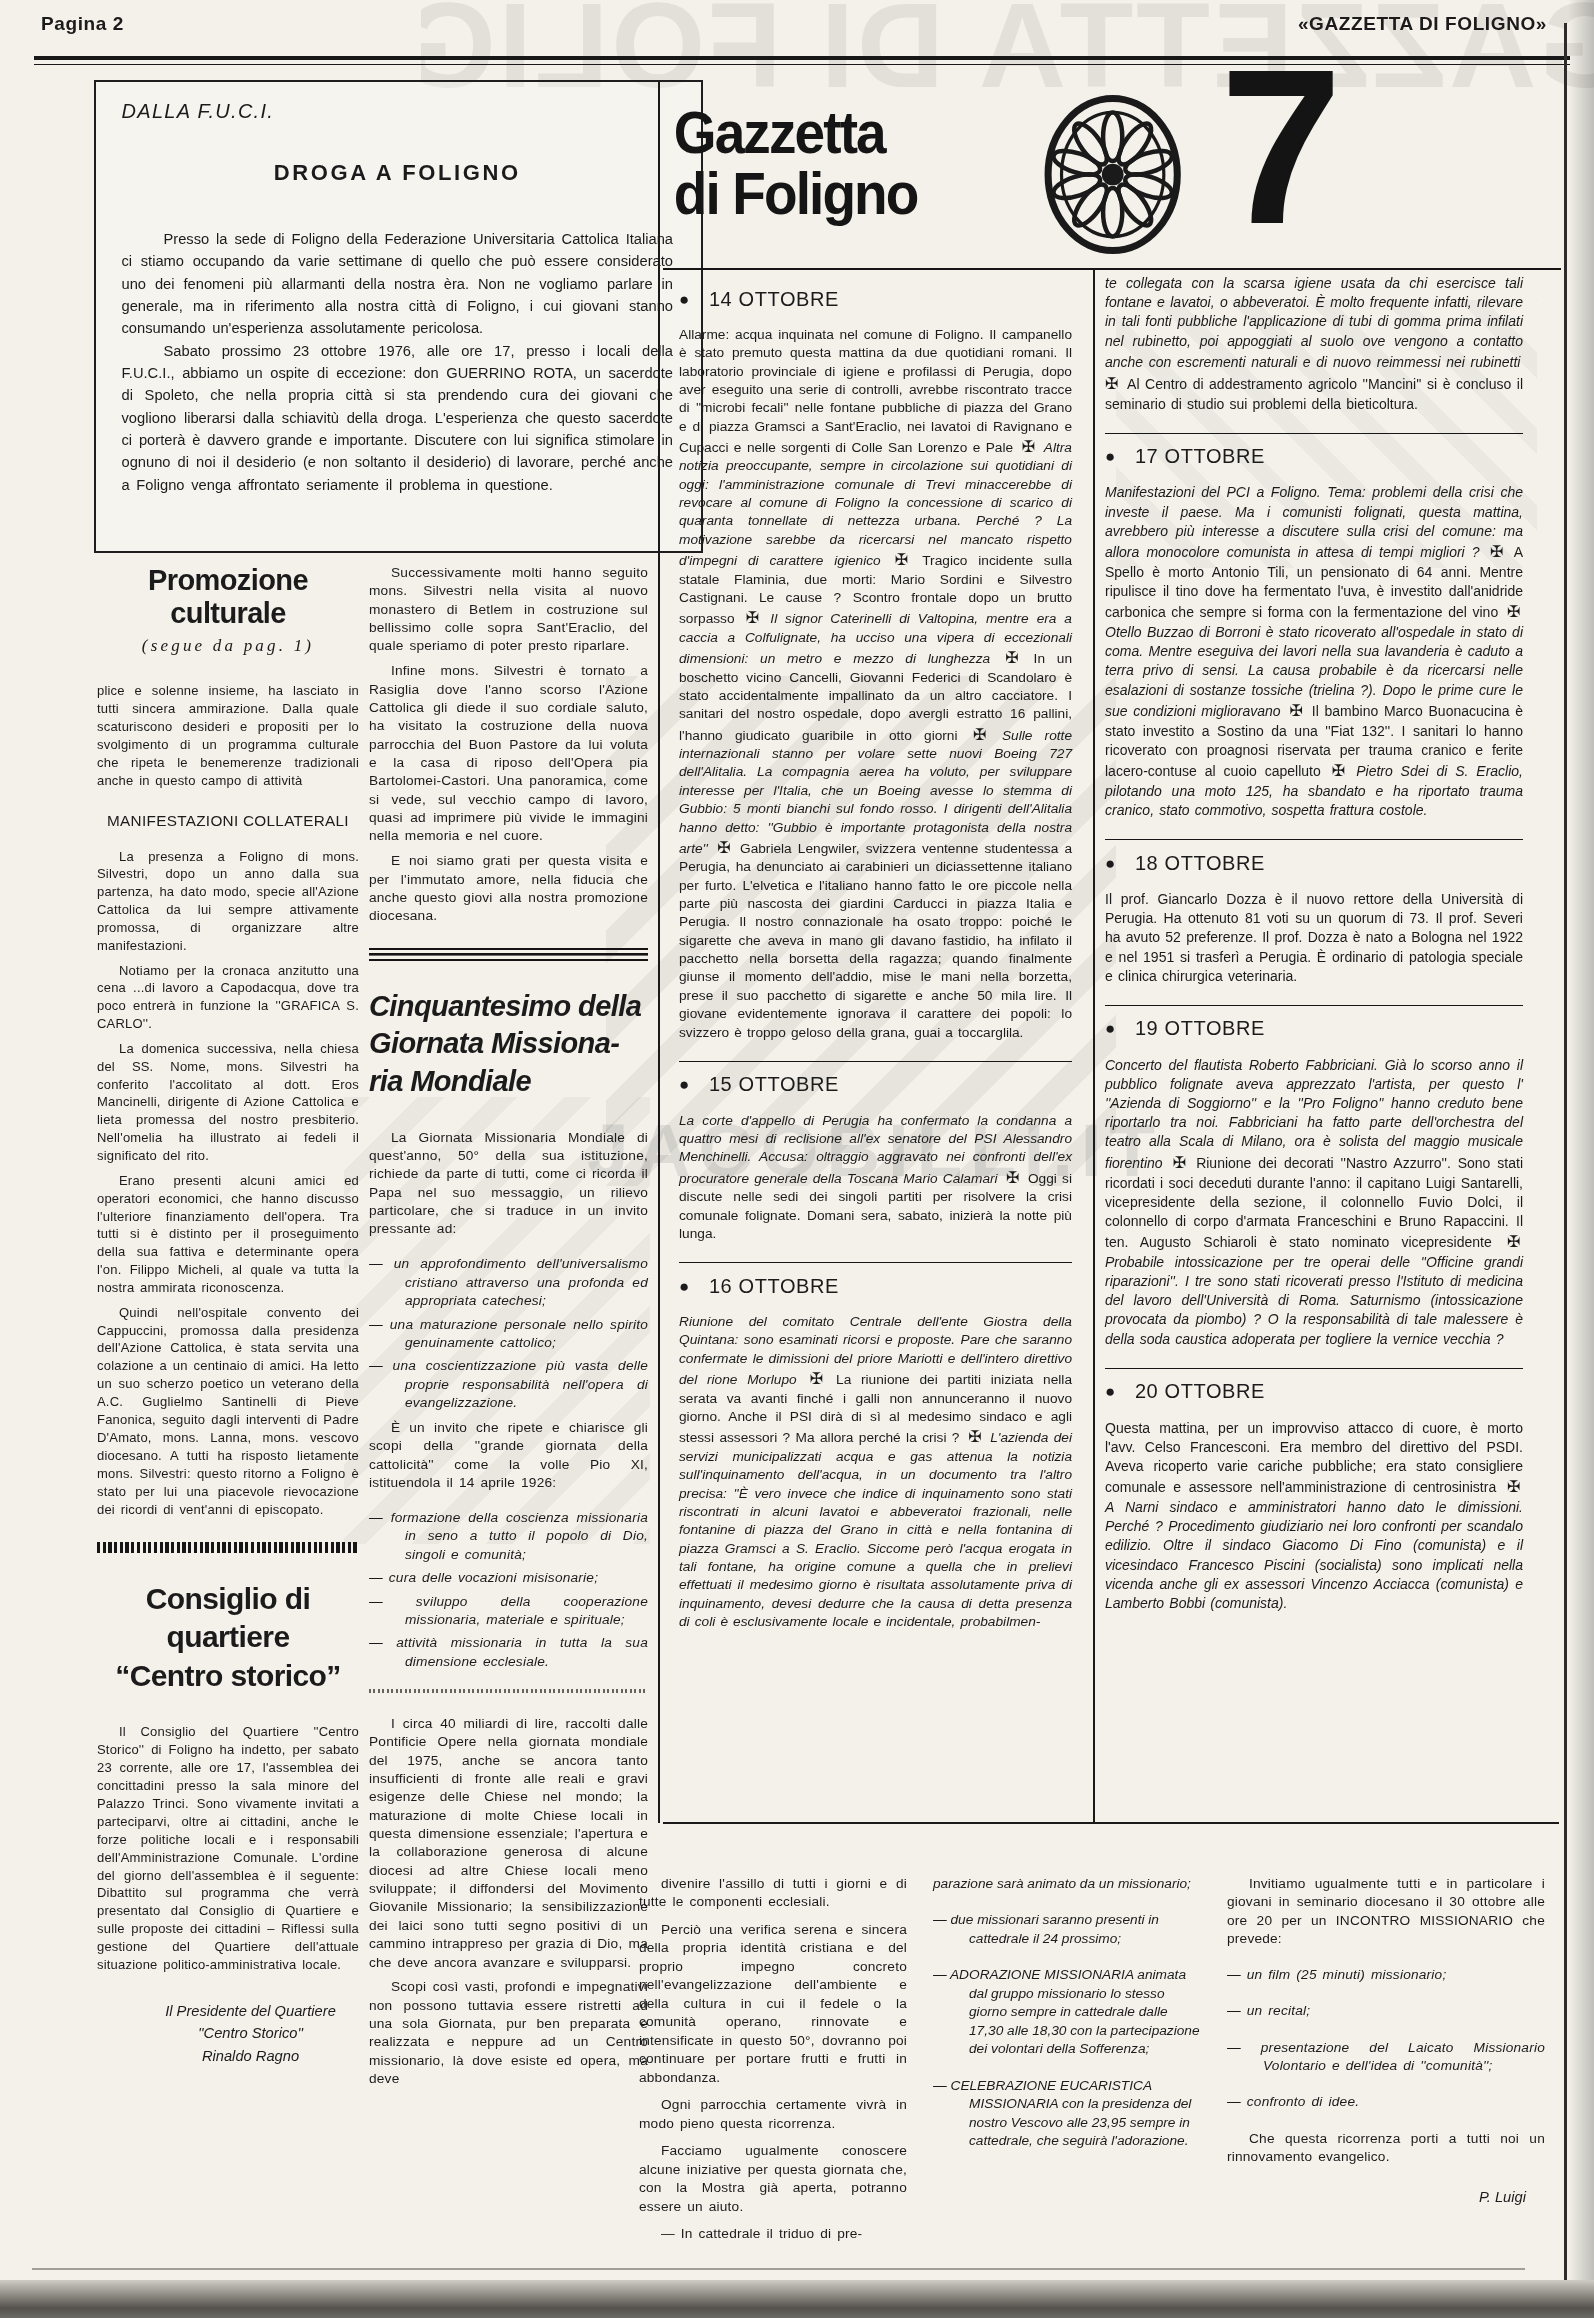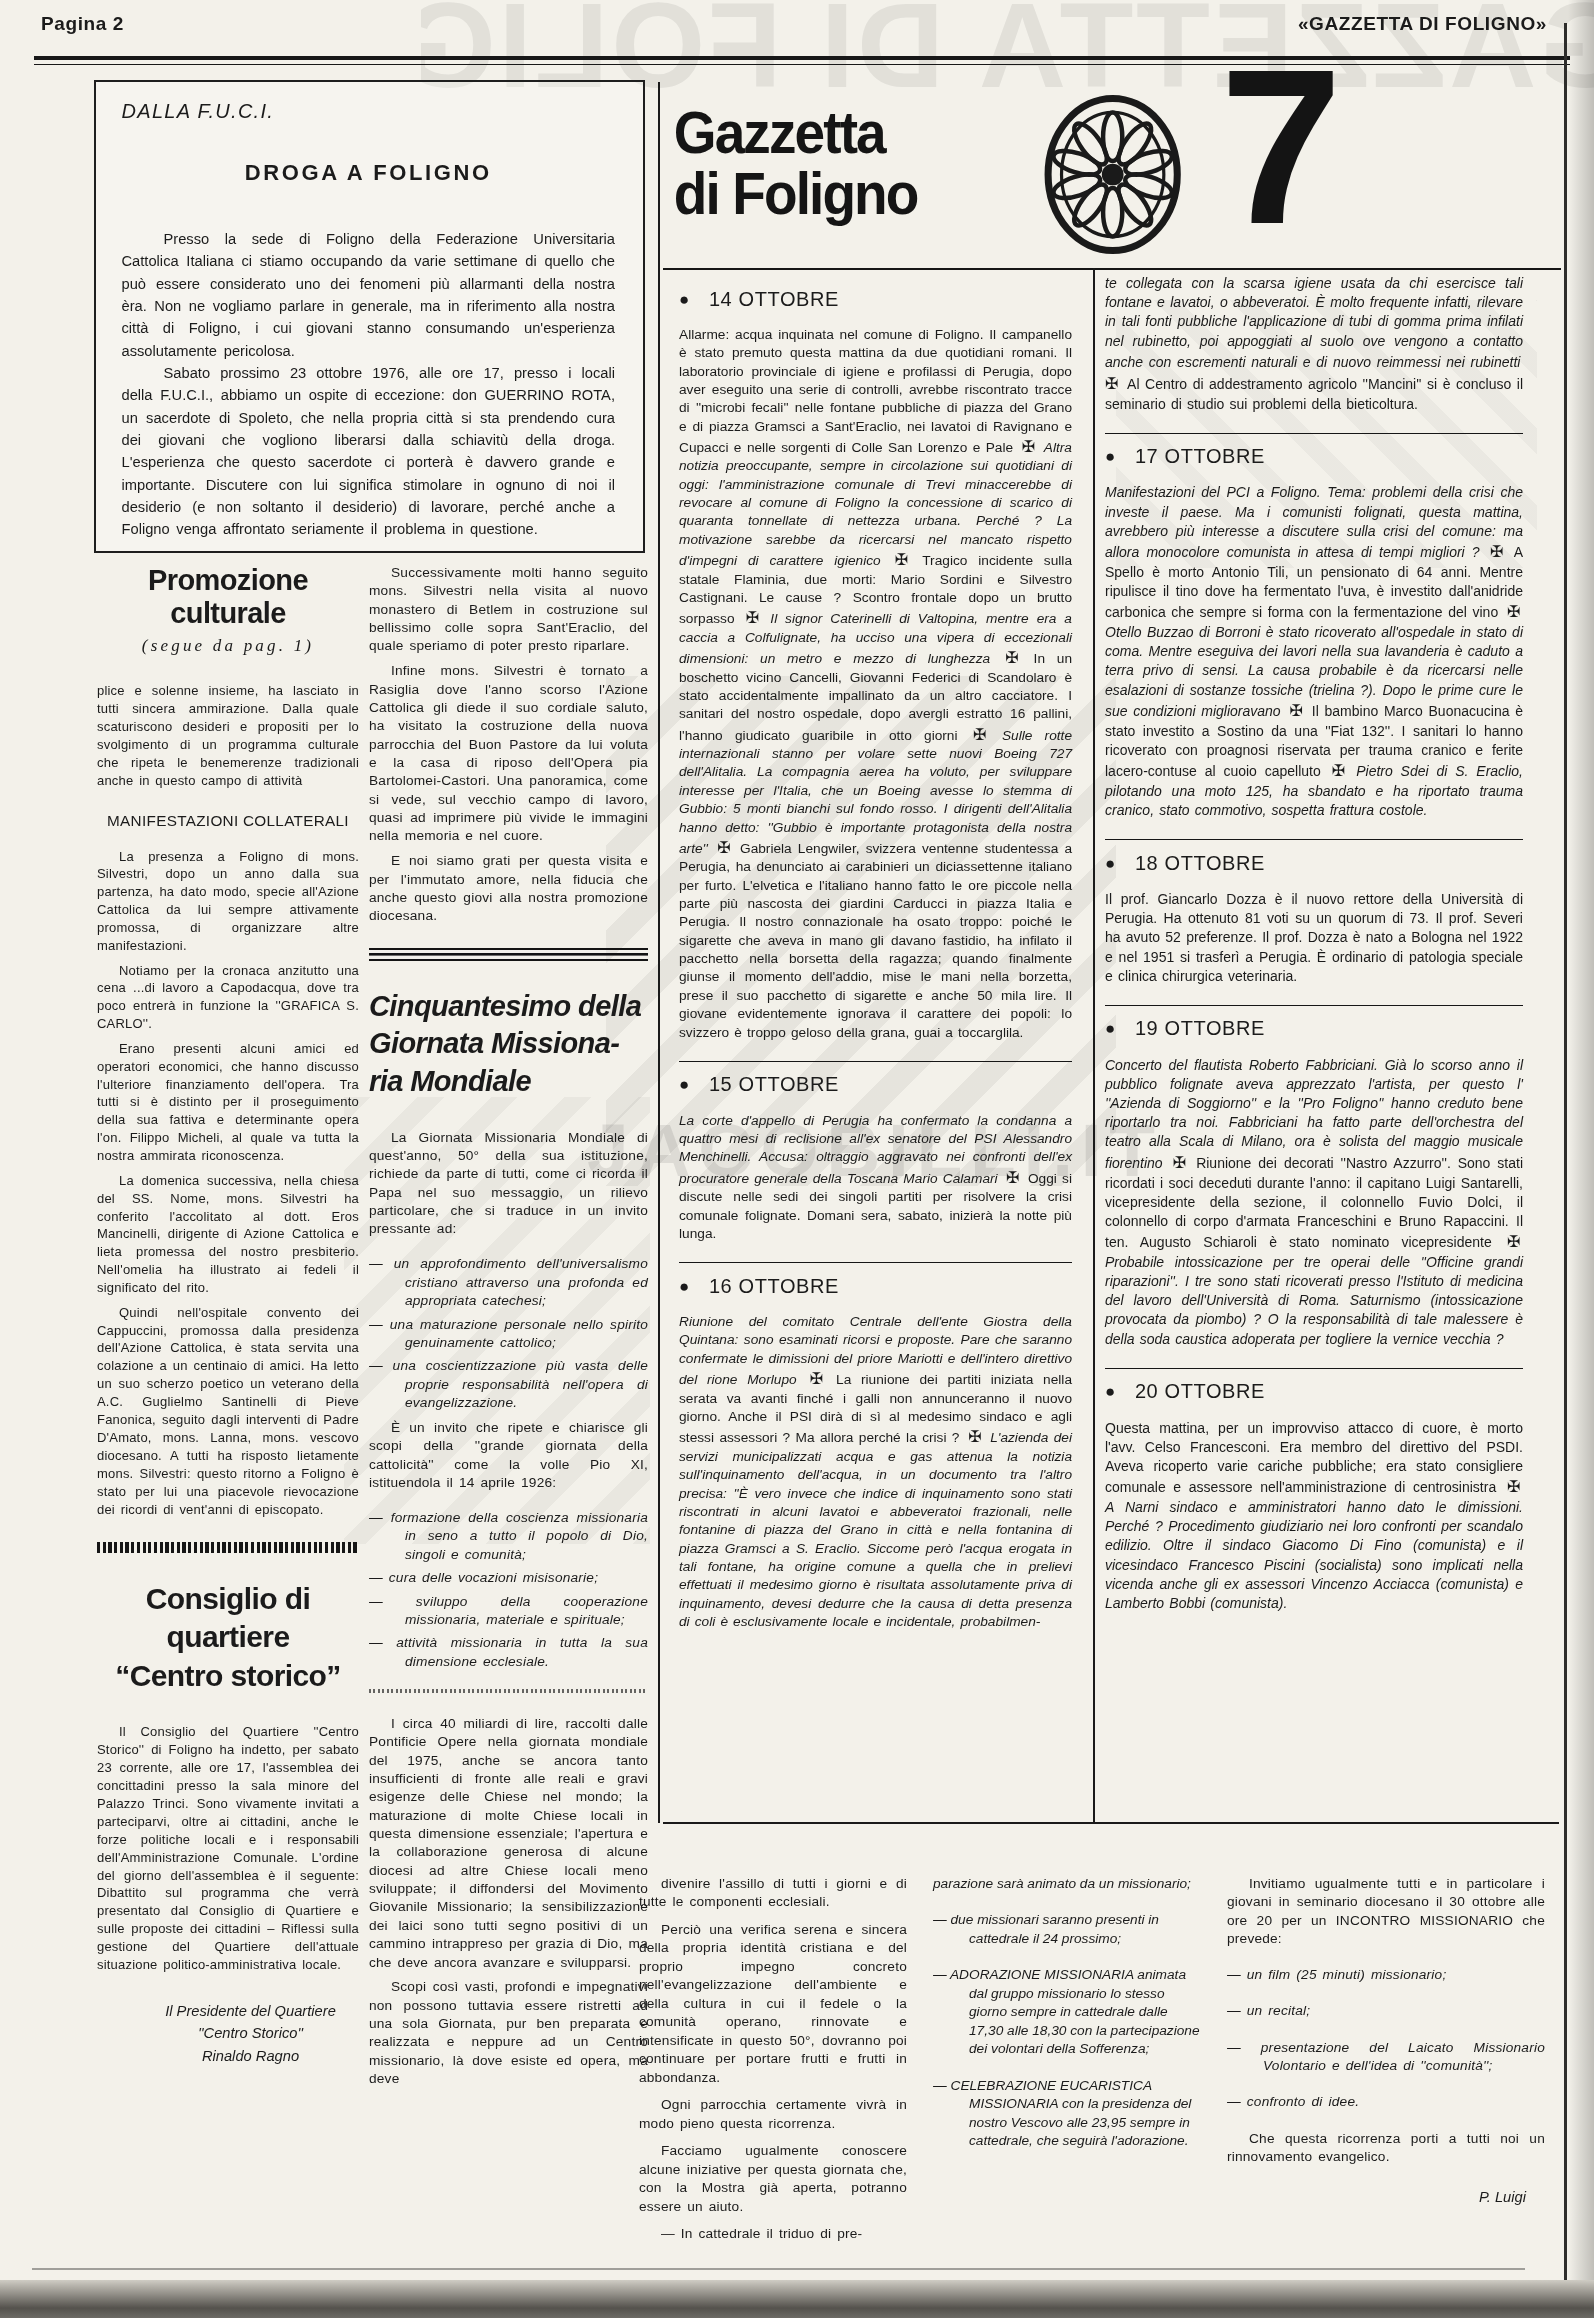--- a/index.html
+++ b/index.html
@@ -22,21 +22,21 @@
   #bottom-band{position:absolute;left:0;top:2280px;width:1595px;height:39px;
       background:linear-gradient(180deg,#cfccc4 0%,#8f8c85 38%,#54524d 72%,#6f6d67 100%);}
   #bottom-line{position:absolute;left:32px;top:2268px;width:1493px;height:1.9px;background:rgba(60,60,58,.45);}
   
   .hdr{position:absolute;top:12.8px;font-size:19px;font-weight:700;letter-spacing:0.6px;}
   #hdr-left{left:41px;}
   #hdr-right{right:48px;}
   #top-rule{position:absolute;left:34px;right:25.5px;top:56px;height:3.8px;
             border-top:4.5px solid #181818;border-bottom:1.3px solid #181818;}
   
-  .fuci{position:absolute;left:94px;top:80px;width:551px;height:473px;box-sizing:border-box;
+  .fuci{position:absolute;left:94px;top:80px;width:609px;height:473px;box-sizing:border-box;
         border:2.6px solid #1e1e1e;padding:18px 28px 15.3px 25.5px;background:rgba(255,255,255,.25);}
   .fuci .kicker{font-style:italic;font-size:20px;letter-spacing:1.3px;}
   .fuci h1{font-size:22px;font-weight:700;letter-spacing:2.6px;text-align:center;margin:37px 0 42px;}
   .fuci-p{font-size:14.7px;line-height:1.52;text-align:justify;text-indent:42px;margin:0;
           word-spacing:2.6px;}
   
   .col{position:absolute;}
   .para{font-size:13px;line-height:1.38;text-align:justify;margin:0 0 6.4px;
         letter-spacing:0.2px;word-spacing:1.9px;}
   .ind{text-indent:22px;}
@@ -122,22 +122,22 @@
   <div class="col" id="col1">
     <h2 class="promo-title">Promozione culturale</h2>
     <div class="promo-sub">(segue da pag. 1)</div>
     <div>
         <p class="para">plice e solenne insieme, ha lasciato in tutti sincera ammirazione. Dalla quale scaturiscono desideri e propositi per lo svolgimento di un programma culturale che ripeta le benemerenze tradizionali anche in questo campo di attività</p>
       </div>
     <h3 class="subhead">MANIFESTAZIONI COLLATERALI</h3>
     <div>
         <p class="para ind">La presenza a Foligno di mons. Silvestri, dopo un anno dalla sua partenza, ha dato modo, specie all'Azione Cattolica da lui sempre attivamente promossa, di organizzare altre manifestazioni.</p>
         <p class="para ind">Notiamo per la cronaca anzitutto una cena ...di lavoro a Capodacqua, dove tra poco entrerà in funzione la ''GRAFICA S. CARLO''.</p>
+        <p class="para ind">La domenica successiva, nella chiesa del SS. Nome, mons. Silvestri ha conferito l'accolitato al dott. Eros Mancinelli, dirigente di Azione Cattolica e lieta promessa del nostro presbiterio. Nell'omelia ha illustrato ai fedeli il significato del rito.</p>
         <p class="para ind">Erano presenti alcuni amici ed operatori economici, che hanno discusso l'ulteriore finanziamento dell'opera. Tra tutti si è distinto per il proseguimento della sua fattiva e determinante opera l'on. Filippo Micheli, al quale va tutta la nostra ammirata riconoscenza.</p>
-        <p class="para ind">La domenica successiva, nella chiesa del SS. Nome, mons. Silvestri ha conferito l'accolitato al dott. Eros Mancinelli, dirigente di Azione Cattolica e lieta promessa del nostro presbiterio. Nell'omelia ha illustrato ai fedeli il significato del rito.</p>
         <p class="para ind">Quindi nell'ospitale convento dei Cappuccini, promossa dalla presidenza dell'Azione Cattolica, è stata servita una colazione a un centinaio di amici. Ha letto un suo scherzo poetico un veterano della A.C. Guglielmo Santinelli di Pieve Fanonica, seguito dagli interventi di Padre D'Amato, mons. Lanna, mons. vescovo diocesano. A tutti ha risposto lietamente mons. Silvestri: questo ritorno a Foligno è stato per lui una piacevole rievocazione dei ricordi di vent'anni di episcopato.</p>
       </div>
     <div class="dotted-rule"></div>
     <h2 class="consiglio-title">
       <span>Consiglio di quartiere</span><br>
       <span>“Centro storico”</span>
     </h2>
     <div>
         <p class="para ind">Il Consiglio del Quartiere ''Centro Storico'' di Foligno ha indetto, per sabato 23 corrente, alle ore 17, l'assemblea dei concittadini presso la sala minore del Palazzo Trinci. Sono vivamente invitati a parteciparvi, oltre ai cittadini, anche le forze politiche locali e i responsabili dell'Amministrazione Comunale. L'ordine del giorno dell'assemblea è il seguente: Dibattito sul programma che verrà presentato dal Consiglio di Quartiere e sulle proposte dei cittadini – Riflessi sulla gestione del Quartiere dell'attuale situazione politico-amministrativa locale.</p>
       </div>

